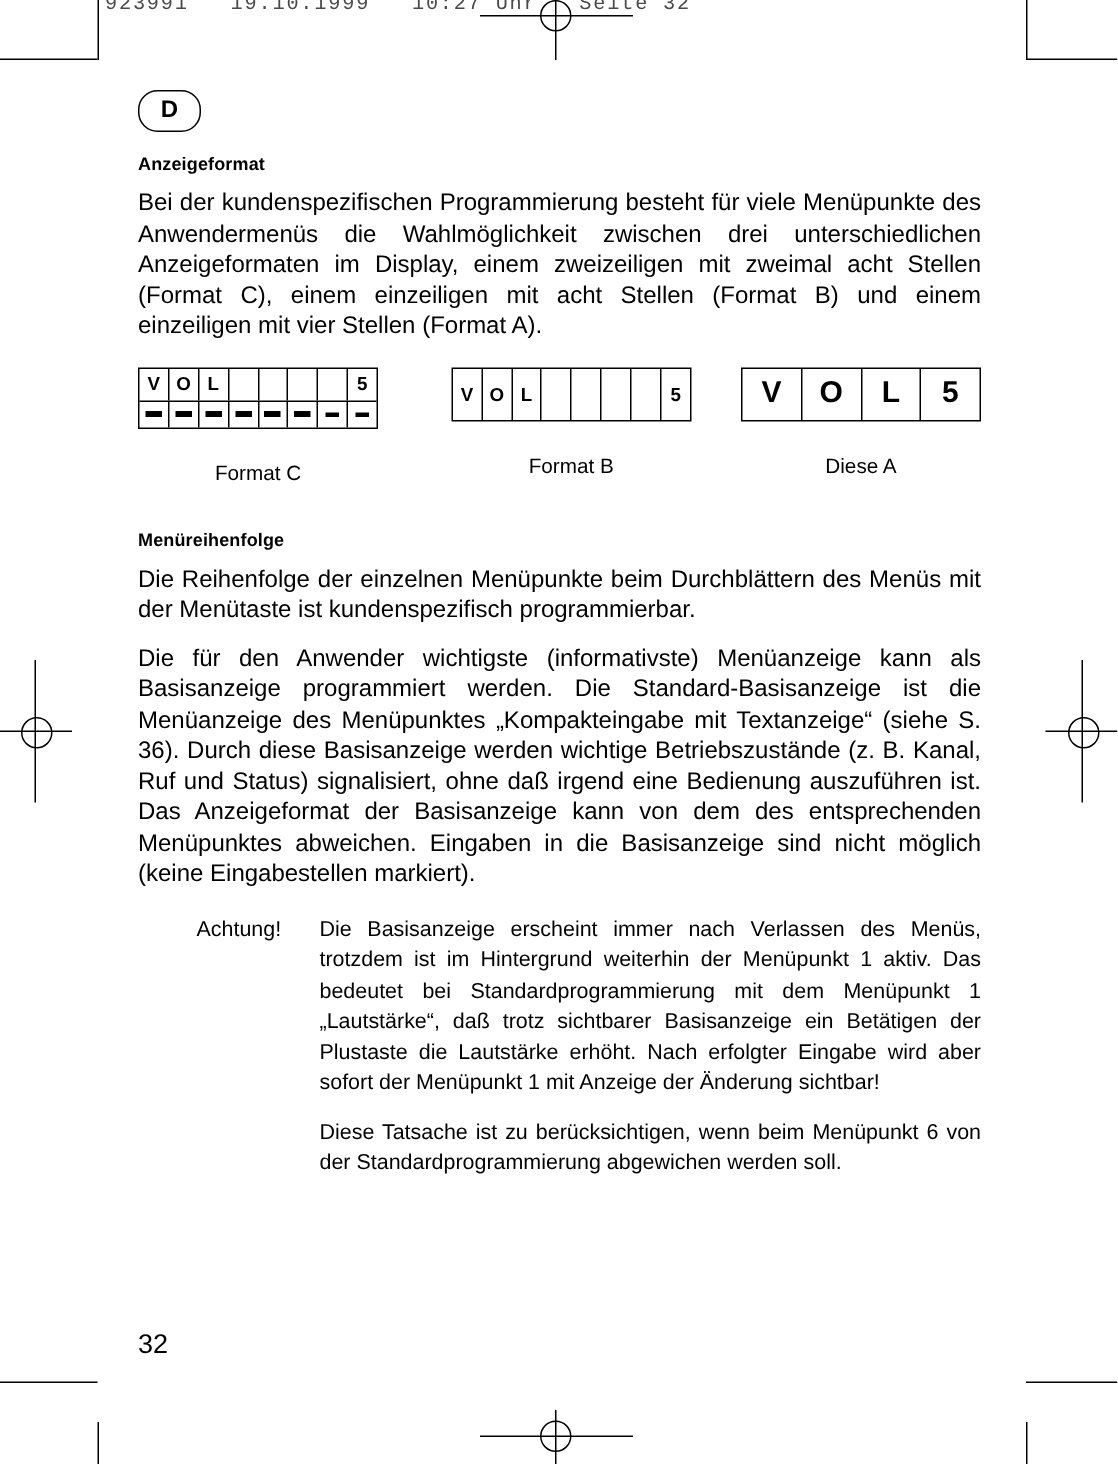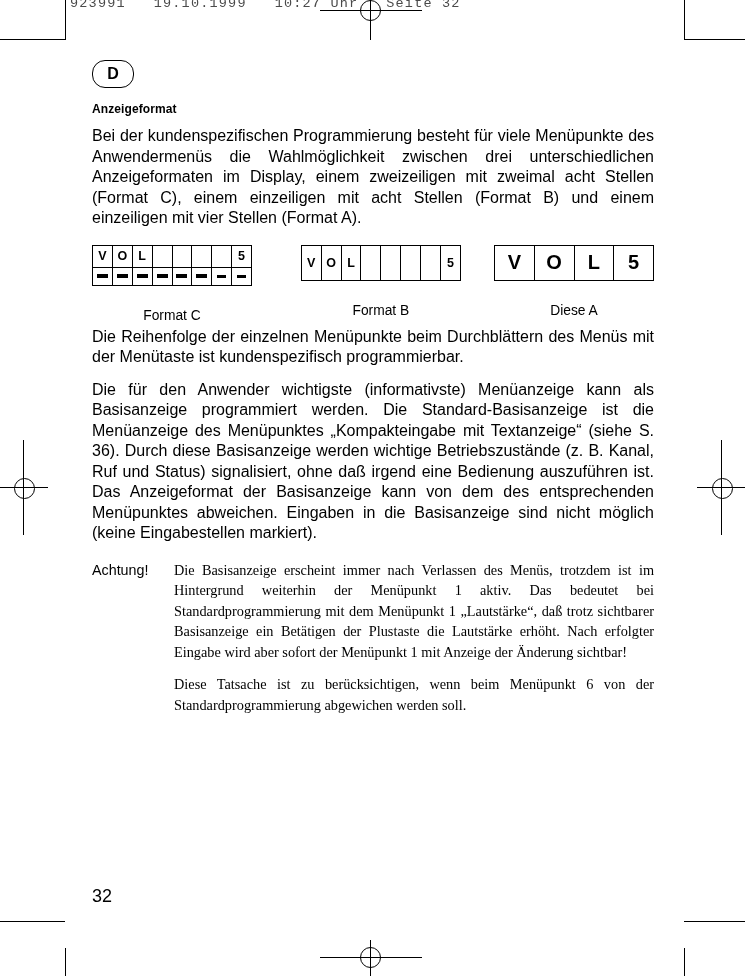--- a/index.html
+++ b/index.html
@@ -211,36 +211,36 @@
   }
   .fmtA .cell:last-child { border-right: none; }
 
   .gap-fig-1 { width: 56px; }
   .gap-fig-2 { width: 38px; }
 
   
   .achtung {
     display: flex;
     margin-top: 16px;
+    margin-left: 39px;
   }
   .achtung-label {
     font-size: 14.3px;
     line-height: 20.5px;
     width: 82px;
     flex: 0 0 82px;
   }
   .achtung-body {
     flex: 1 1 auto;
   }
   .achtung-body p {
     font-size: 14.3px;
     line-height: 20.5px;
     margin: 0 0 12px 0;
     text-align: justify;
-    font-family: Liberation Serif, serif;
   }
   .achtung-body p:last-child { margin-bottom: 0; }
 
   .page-number {
     position: absolute;
     left: 92px;
     top: 886px;
     font-size: 18px;
   }
 </style>
@@ -352,20 +352,21 @@
         <div class="cell">O</div>
         <div class="cell">L</div>
         <div class="cell">5</div>
       </div>
       <div class="fig-caption">Diese A</div>
     </div>
 
   </div>
 
 
+  <h2 class="sec gap">Menüreihenfolge</h2>
   <p class="body">Die Reihenfolge der einzelnen Menüpunkte beim Durchblättern des Menüs mit der Menütaste ist kundenspezifisch programmierbar.</p>
 
   <p class="body">Die für den Anwender wichtigste (informativste) Menüanzeige kann als Basisanzeige programmiert werden. Die Standard-Basisanzeige ist die Menüanzeige des Menüpunktes „Kompakteingabe mit Textanzeige“ (siehe S. 36). Durch diese Basisanzeige werden wichtige Betriebszustände (z. B. Kanal, Ruf und Status) signalisiert, ohne daß irgend eine Bedienung auszuführen ist. Das Anzeigeformat der Basisanzeige kann von dem des entsprechenden Menüpunktes abweichen. Eingaben in die Basisanzeige sind nicht möglich (keine Eingabestellen markiert).</p>
 
   <div class="achtung">
     <div class="achtung-label">Achtung!</div>
     <div class="achtung-body">
       <p>Die Basisanzeige erscheint immer nach Verlassen des Menüs, trotzdem ist im Hintergrund weiterhin der Menüpunkt 1 aktiv. Das bedeutet bei Standardprogrammierung mit dem Menüpunkt 1 „Lautstärke“, daß trotz sichtbarer Basisanzeige ein Betätigen der Plustaste die Lautstärke erhöht. Nach erfolgter Eingabe wird aber sofort der Menüpunkt 1 mit Anzeige der Änderung sichtbar!</p>
       <p>Diese Tatsache ist zu berücksichtigen, wenn beim Menüpunkt 6 von der Standardprogrammierung abgewichen werden soll.</p>
     </div>

